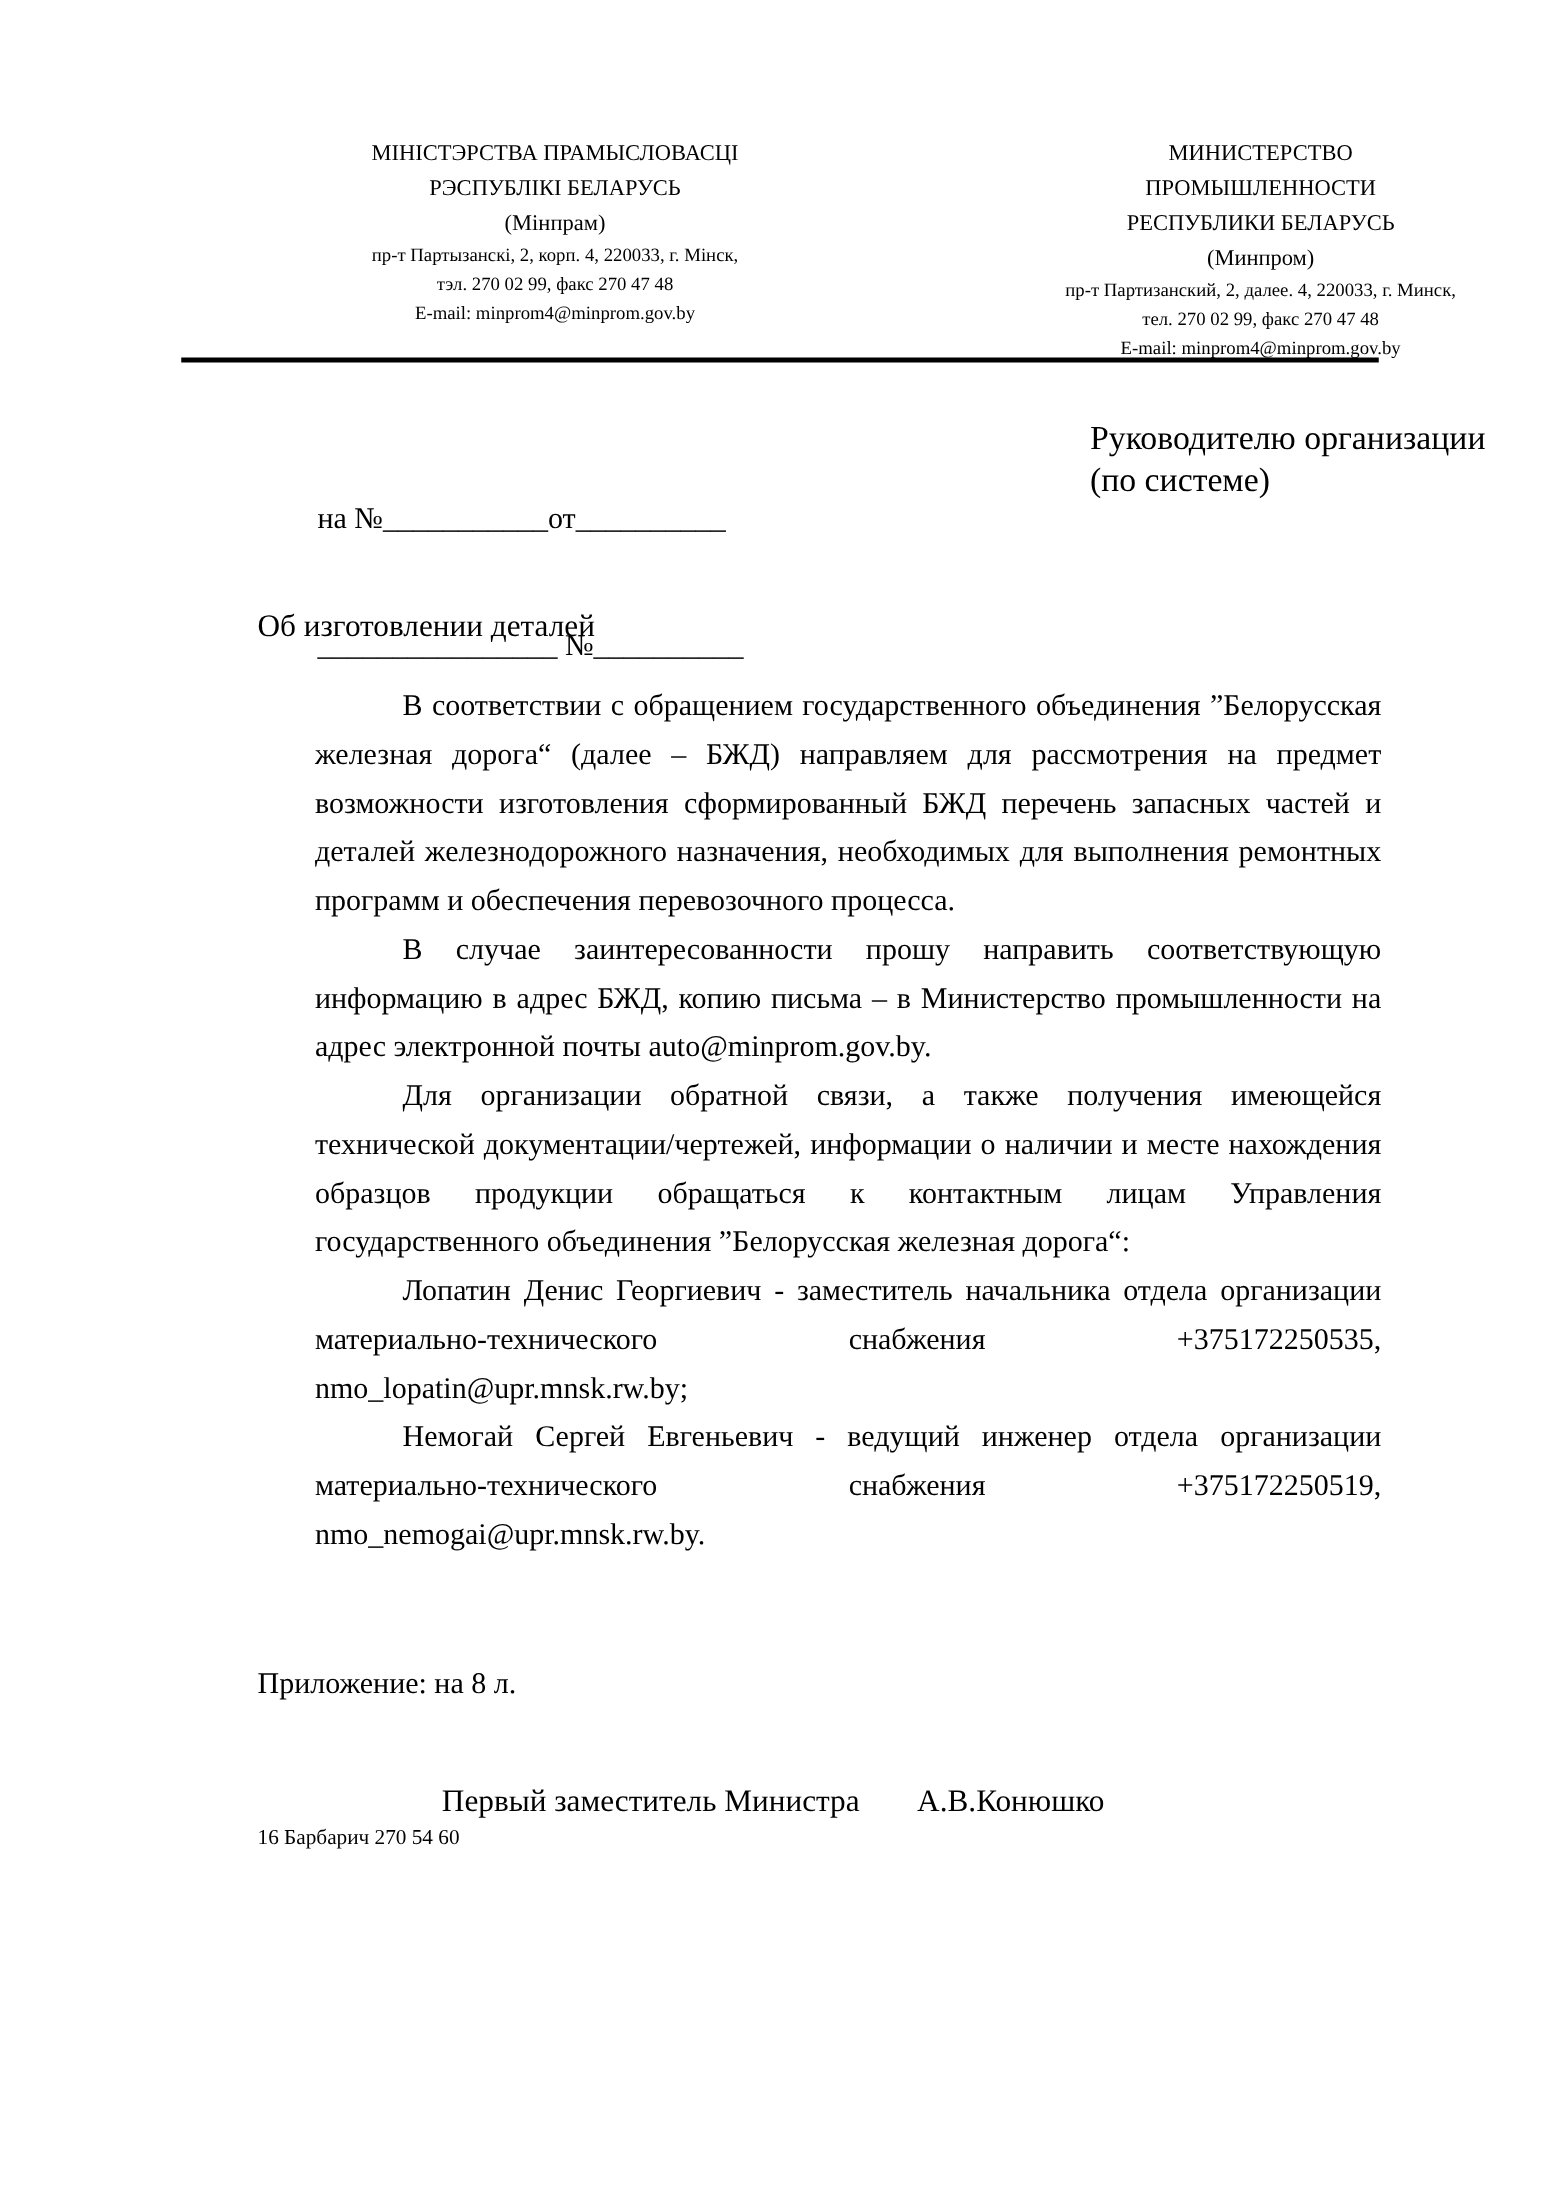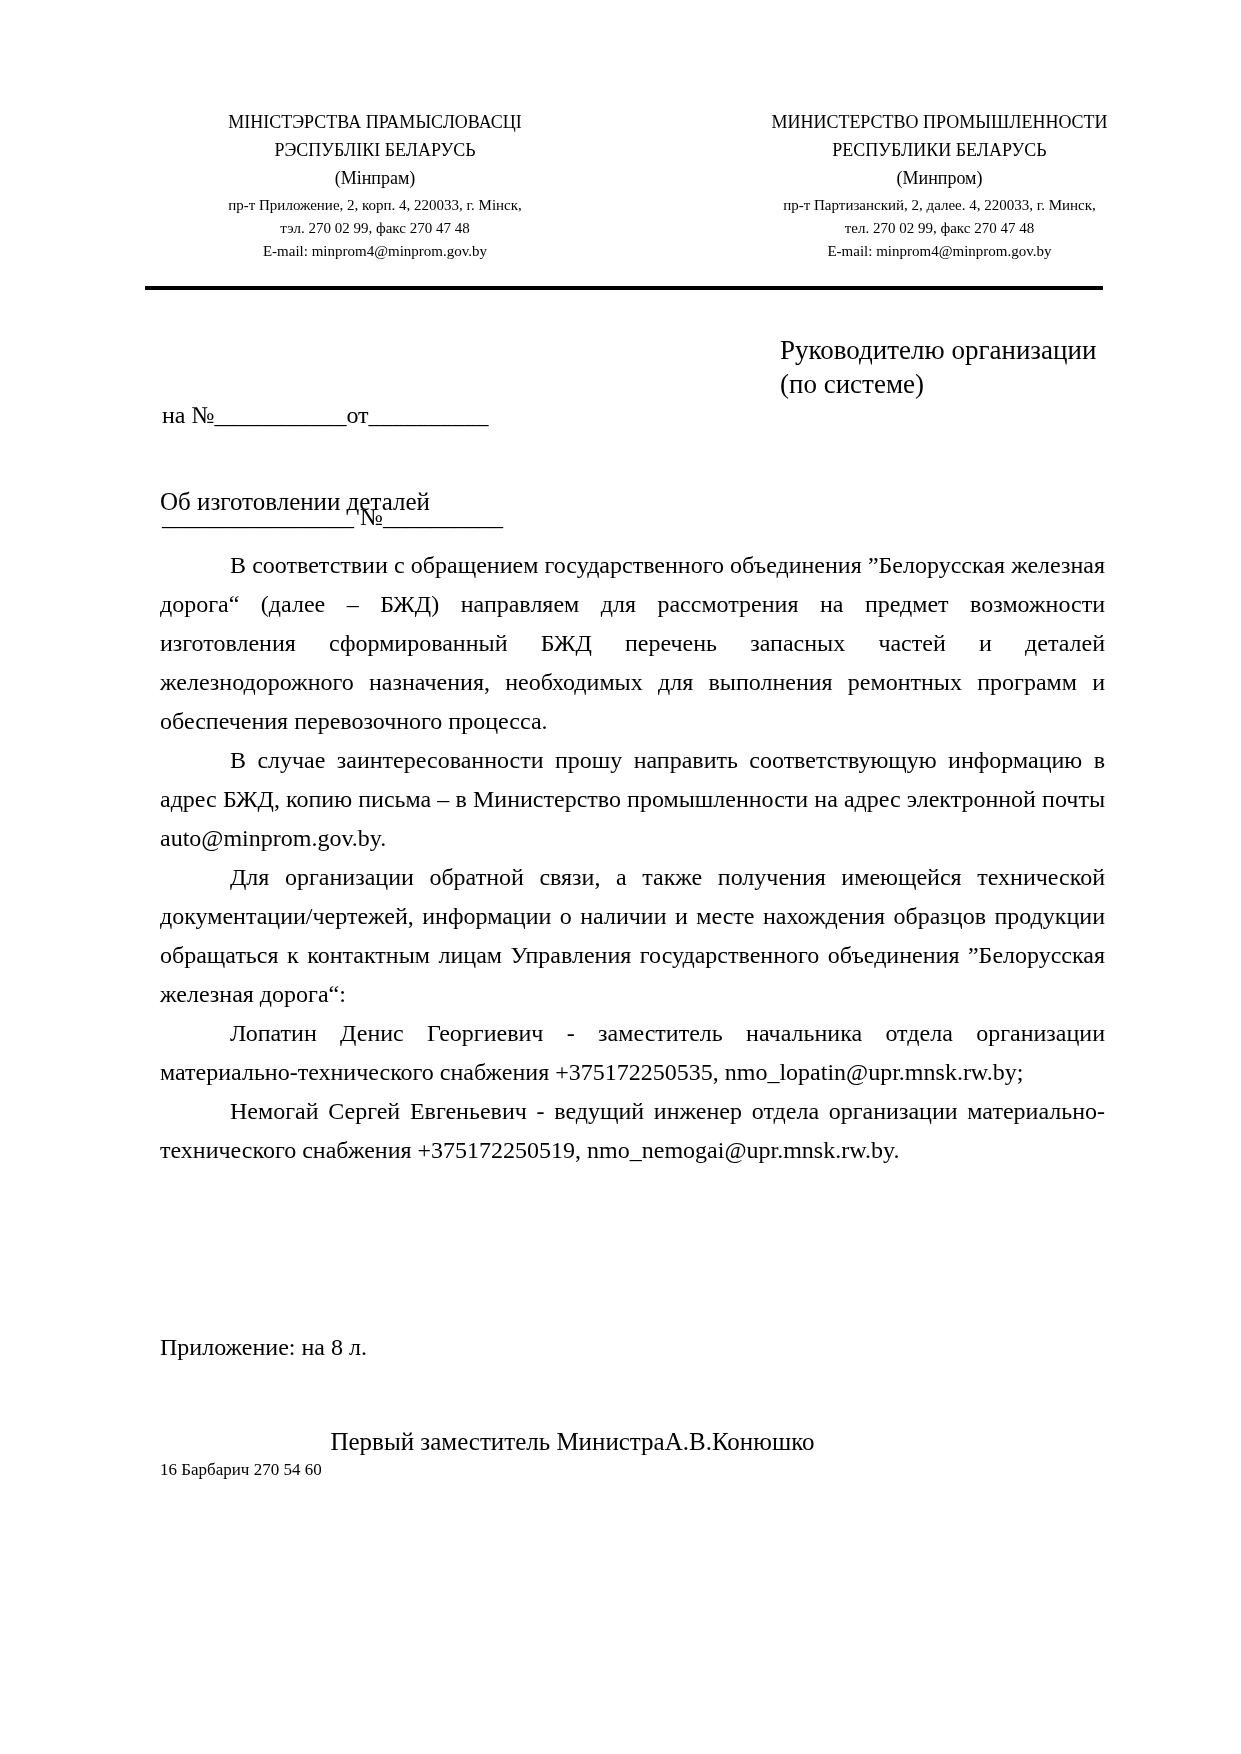--- a/index.html
+++ b/index.html
@@ -1,15 +1,15 @@
 <!DOCTYPE html>
 <html><head>
 <meta charset="utf-8">
 <style>
-  * { box-sizing: border-box; }
+  * { box-sizing: border-box; padding-left: 46px; }
   html, body { margin: 0; padding: 0; background: #ffffff; }
   .page {
     position: relative;
     width: 1241px;
     height: 1754px;
     background: #ffffff;
     color: #000000;
     font-family: "Liberation Serif", "DejaVu Serif", serif;
     overflow: hidden;
   }
@@ -81,21 +81,21 @@
 
 <div class="page">
 
   <div class="lh-col lh-left">
     <div class="lh-name">
       <div>МІНІСТЭРСТВА ПРАМЫСЛОВАСЦІ</div>
       <div>РЭСПУБЛІКІ БЕЛАРУСЬ</div>
       <div>(Мінпрам)</div>
     </div>
     <div class="lh-small">
-      <div>пр-т Приложение, 2, корп. 4, 220033, г. Мінск,</div>
+      <div>пр-т Партызанскі, 2, корп. 4, 220033, г. Мінск,</div>
       <div>тэл. 270 02 99, факс 270 47 48</div>
       <div>E-mail: minprom4@minprom.gov.by</div>
     </div>
   </div>
 
   <div class="lh-col lh-right">
     <div class="lh-name">
       <div>МИНИСТЕРСТВО ПРОМЫШЛЕННОСТИ</div>
       <div>РЕСПУБЛИКИ БЕЛАРУСЬ</div>
       <div>(Минпром)</div>

